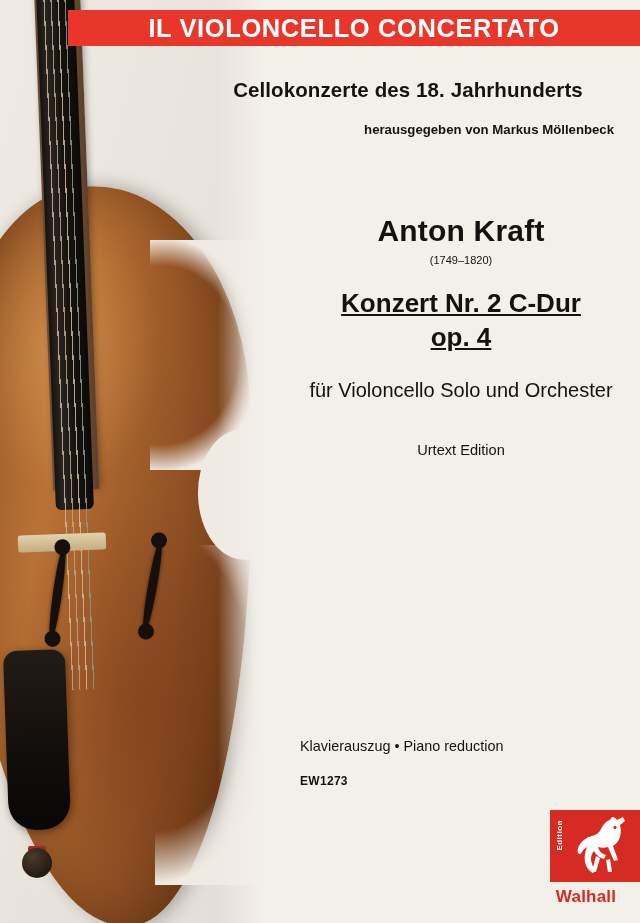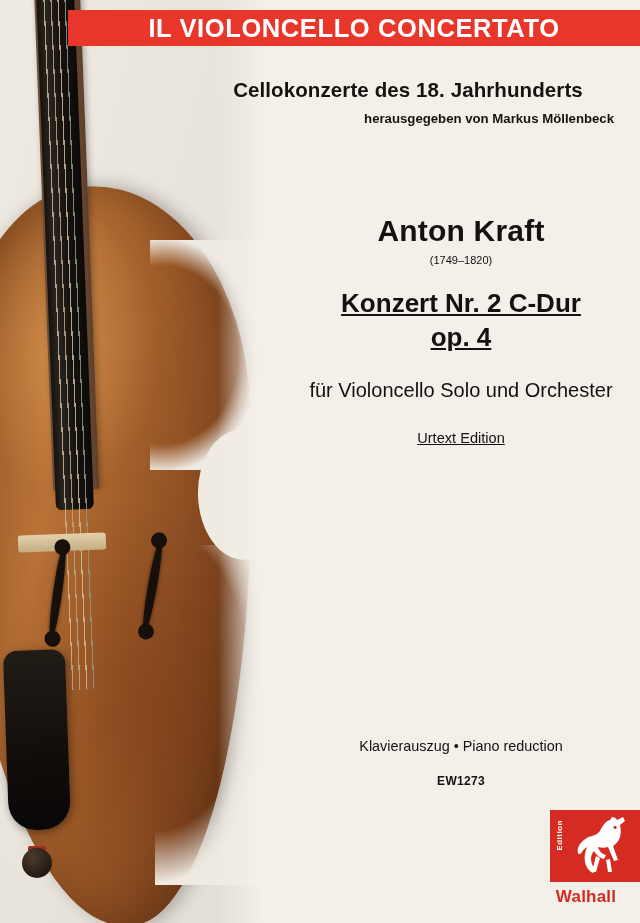--- a/index.html
+++ b/index.html
@@ -219,21 +219,21 @@
     color: #16130f;
   }
   .series-sub .line1 {
     font-size: 20.5px;
     font-weight: bold;
     letter-spacing: 0.1px;
   }
   .series-sub .line2 {
     font-size: 13.2px;
     font-weight: bold;
-    margin-top: 9px;
+    margin-top: 20px;
     text-align: right;
     padding-right: 2px;
   }
 
   
   .main-block {
     position: absolute;
     left: 300px;
     right: 18px;
     top: 214px;
@@ -254,32 +254,30 @@
     font-size: 26px;
     font-weight: bold;
     line-height: 1.32;
     text-decoration: underline;
   }
   .scoring {
     margin-top: 24px;
     font-size: 20px;
   }
   .edition-type {
-    margin-top: 28px;
+    margin-top: 40px;
     font-size: 14.6px;
-    text-decoration: underline;
   }
 
   
   .bottom-block {
     position: absolute;
     left: 300px;
     right: 18px;
     top: 738px;
-    text-align: center;
     color: #141210;
   }
   .reduction {
     font-size: 14.4px;
   }
   .catalog {
     margin-top: 20px;
     font-size: 12px;
     font-weight: bold;
     letter-spacing: 0.3px;

